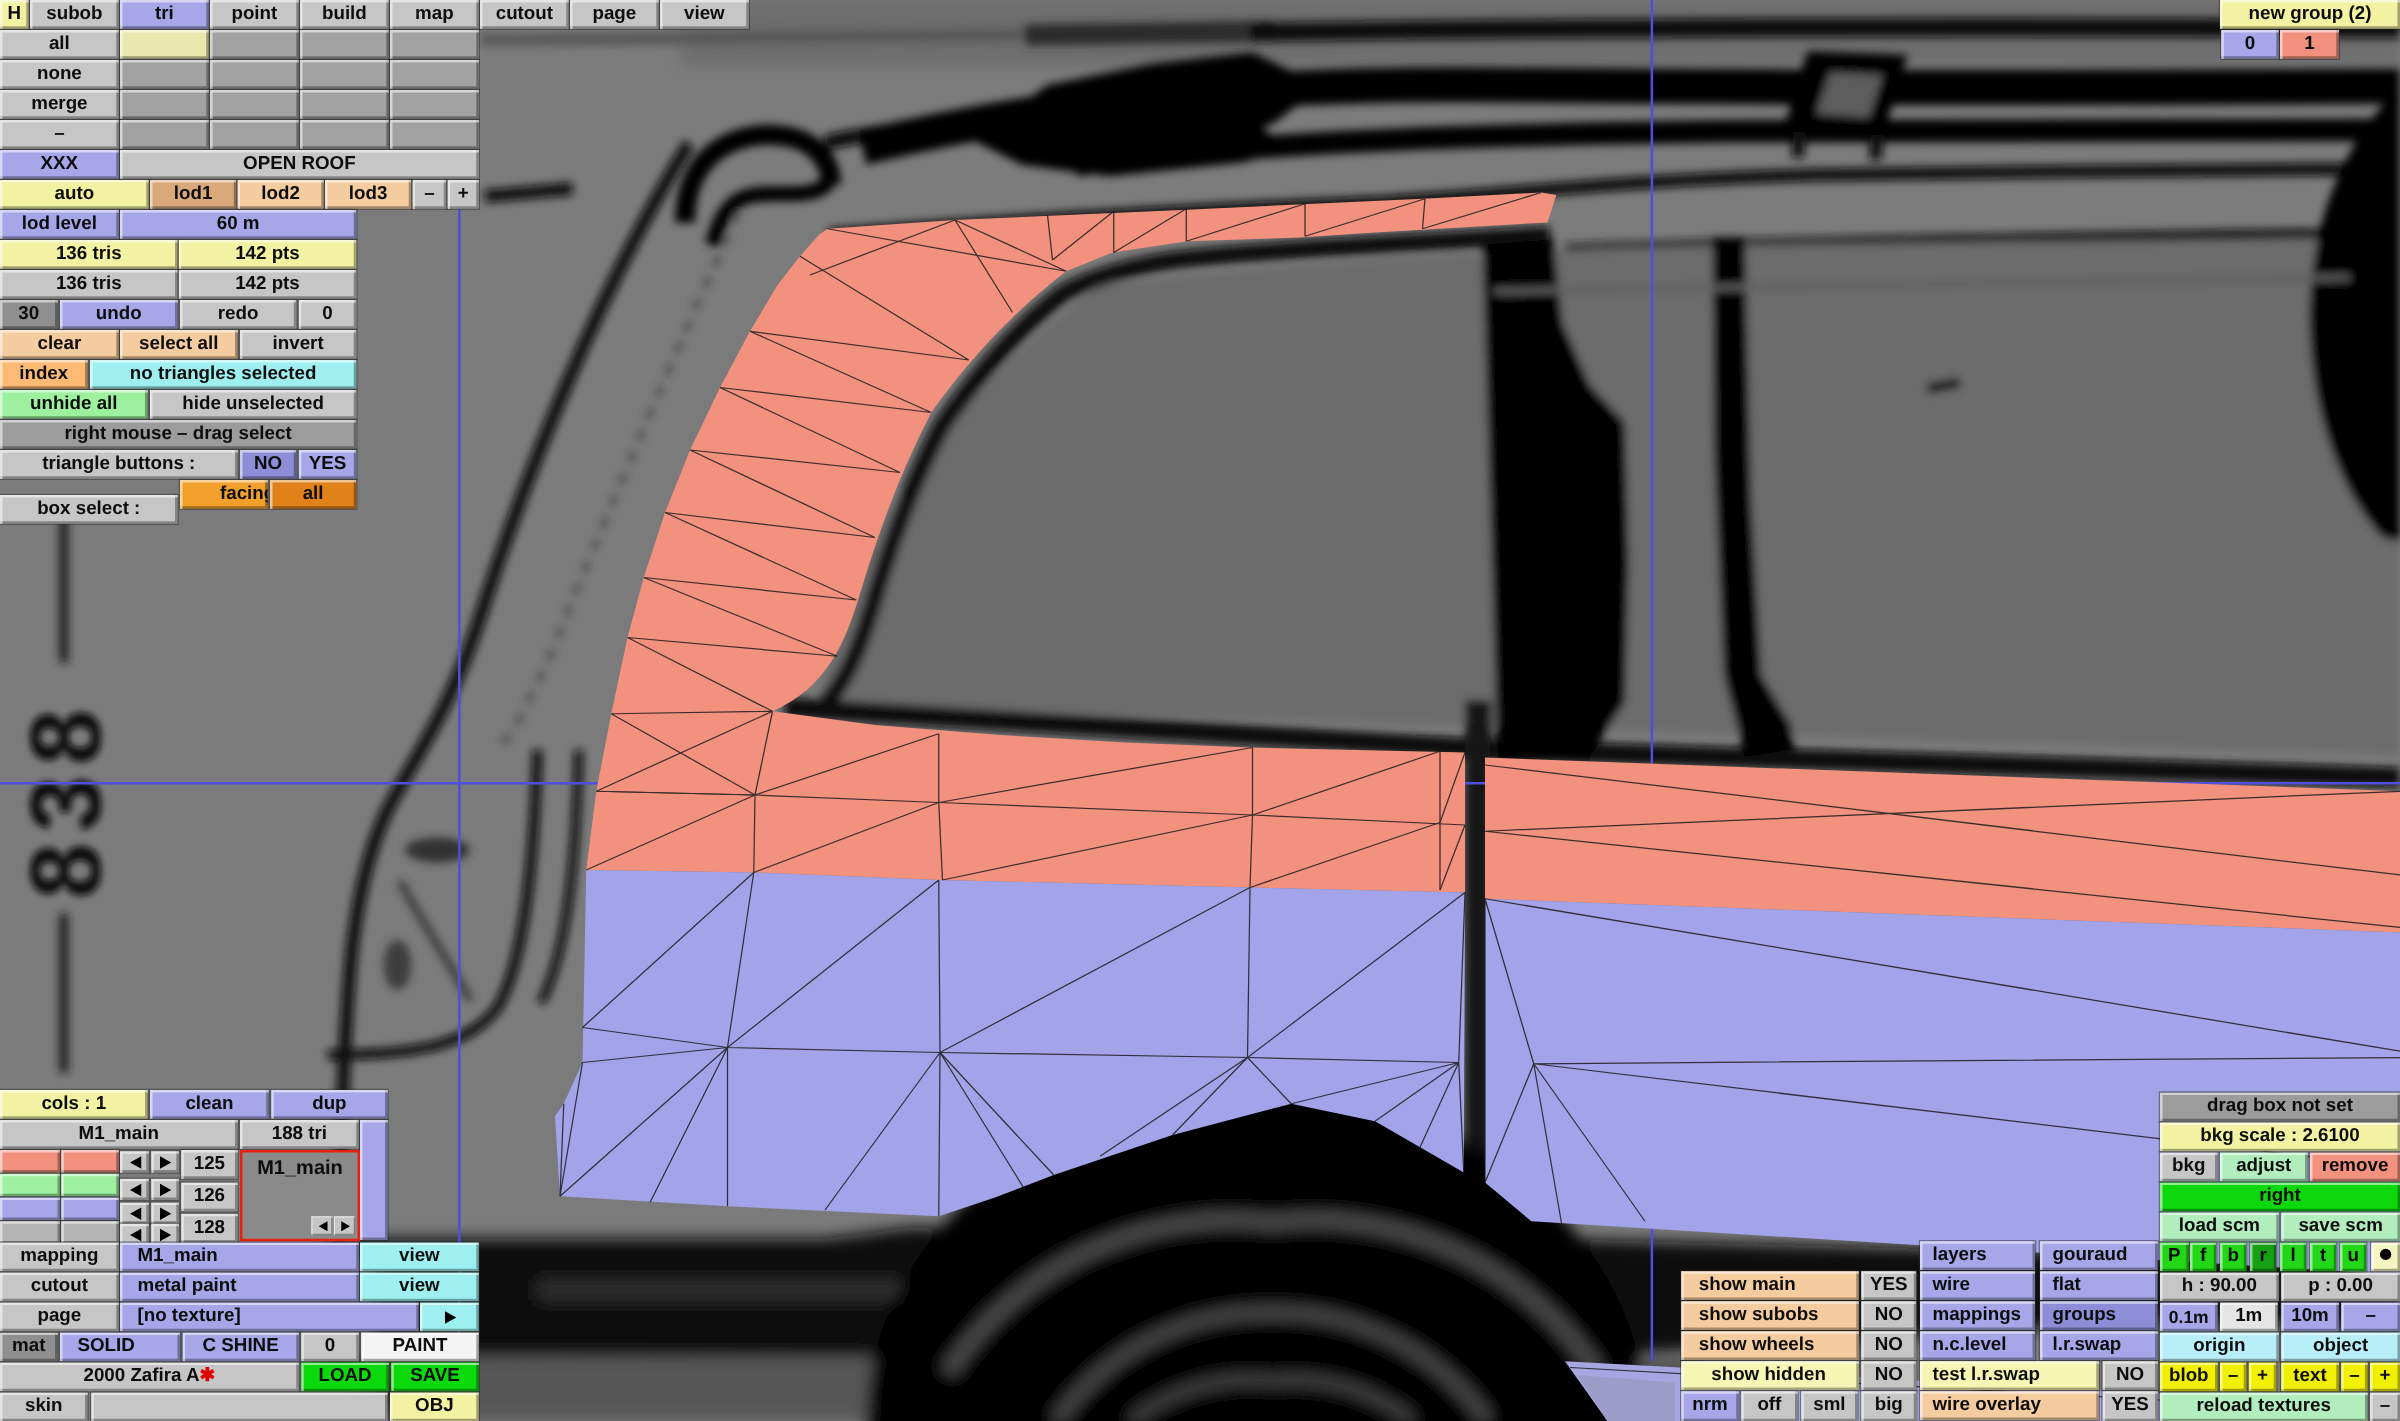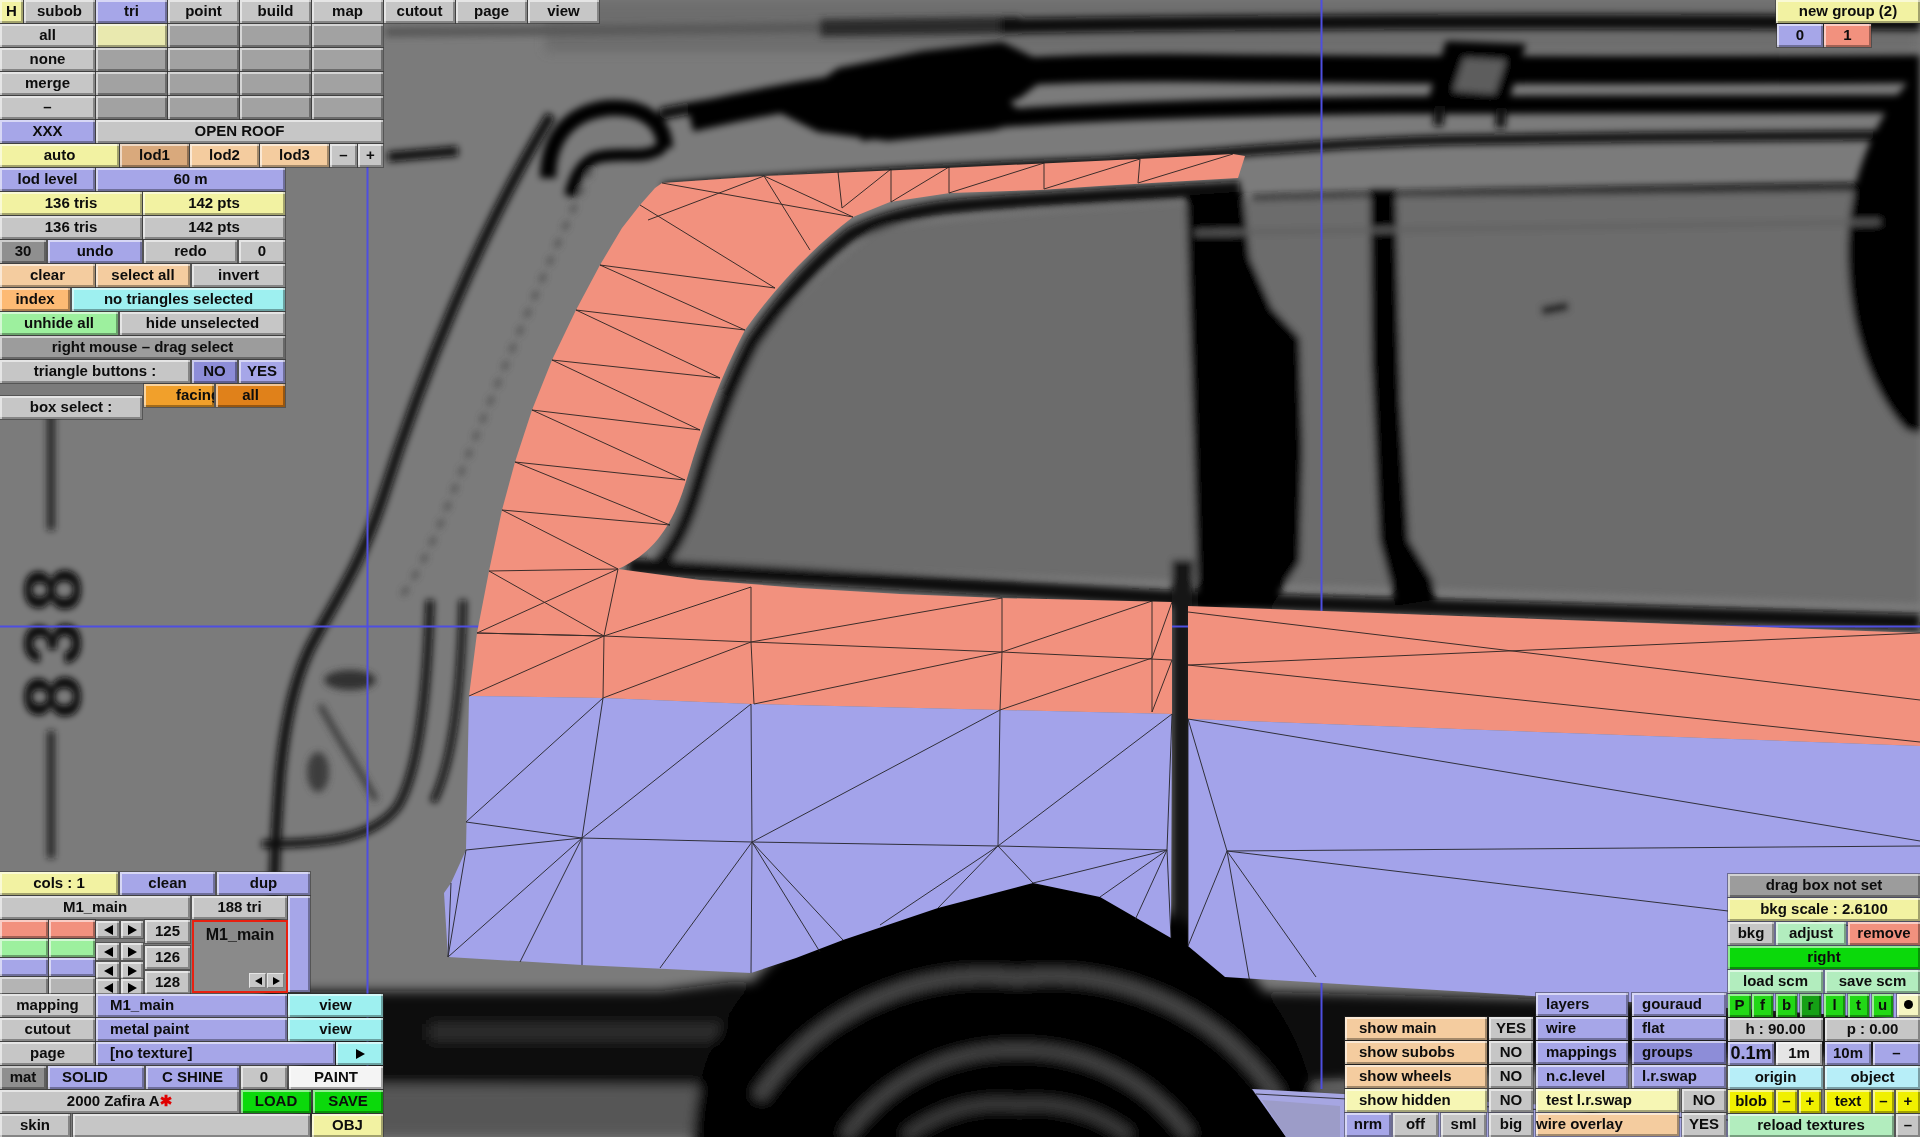--- a/index.html
+++ b/index.html
@@ -299,49 +299,49 @@
 <div class="b" style="left:1536px;top:1017px;width:92px;height:23px;background:#a6a6e8;text-align:left;padding-left:10px;">wire</div>
 <div class="b" style="left:1632px;top:1017px;width:94px;height:23px;background:#a6a6e8;text-align:left;padding-left:10px;">flat</div>
 <div class="b" style="left:1345px;top:1041px;width:142px;height:23px;background:#f4cc9f;text-align:left;padding-left:14px;">show subobs</div>
 <div class="b" style="left:1489px;top:1041px;width:44px;height:23px;background:#c6c6c6;">NO</div>
 <div class="b" style="left:1536px;top:1041px;width:92px;height:23px;background:#a6a6e8;text-align:left;padding-left:10px;">mappings</div>
 <div class="b" style="left:1632px;top:1041px;width:94px;height:23px;background:#8d8dd8;text-align:left;padding-left:10px;">groups</div>
 <div class="b" style="left:1345px;top:1065px;width:142px;height:23px;background:#f4cc9f;text-align:left;padding-left:14px;">show wheels</div>
 <div class="b" style="left:1489px;top:1065px;width:44px;height:23px;background:#c6c6c6;">NO</div>
 <div class="b" style="left:1536px;top:1065px;width:92px;height:23px;background:#a6a6e8;text-align:left;padding-left:10px;">n.c.level</div>
 <div class="b" style="left:1632px;top:1065px;width:94px;height:23px;background:#a6a6e8;text-align:left;padding-left:10px;">l.r.swap</div>
-<div class="b" style="left:1345px;top:1089px;width:142px;height:23px;background:#f6f6b4;text-align:left;padding-left:14px;">show hidden</div>
+<div class="b" style="left:1345px;top:1089px;width:142px;height:23px;background:#f6f6b4;text-align:left;padding-left:24px;">show hidden</div>
 <div class="b" style="left:1489px;top:1089px;width:44px;height:23px;background:#c6c6c6;">NO</div>
 <div class="b" style="left:1536px;top:1089px;width:143px;height:23px;background:#f6f6b4;text-align:left;padding-left:10px;">test l.r.swap</div>
 <div class="b" style="left:1682px;top:1089px;width:44px;height:23px;background:#c6c6c6;">NO</div>
 <div class="b" style="left:1345px;top:1113px;width:46px;height:24px;background:#a6a6e8;">nrm</div>
 <div class="b" style="left:1393px;top:1113px;width:45px;height:24px;background:#c6c6c6;">off</div>
 <div class="b" style="left:1441px;top:1113px;width:45px;height:24px;background:#c6c6c6;">sml</div>
 <div class="b" style="left:1489px;top:1113px;width:44px;height:24px;background:#c6c6c6;">big</div>
-<div class="b" style="left:1536px;top:1113px;width:143px;height:23px;background:#f4cc9f;text-align:left;">wire overlay</div>
+<div class="b" style="left:1536px;top:1113px;width:143px;height:23px;background:#f4cc9f;text-align:left;padding-left:10px;">wire overlay</div>
 <div class="b" style="left:1682px;top:1113px;width:44px;height:24px;background:#c6c6c6;">YES</div>
 <div class="b" style="left:1728px;top:874px;width:192px;height:23px;background:#9c9c9c;">drag box not set</div>
 <div class="b" style="left:1728px;top:898px;width:192px;height:23px;background:#f2f2a2;">bkg scale : 2.6100</div>
 <div class="b" style="left:1728px;top:922px;width:46px;height:23px;background:#c6c6c6;">bkg</div>
 <div class="b" style="left:1776px;top:922px;width:70px;height:23px;background:#b2edbe;">adjust</div>
 <div class="b" style="left:1848px;top:922px;width:72px;height:23px;background:#f2917e;">remove</div>
 <div class="b" style="left:1728px;top:946px;width:192px;height:23px;background:#0bd90b;">right</div>
 <div class="b" style="left:1728px;top:970px;width:95px;height:23px;background:#b2edbe;">load scm</div>
 <div class="b" style="left:1825px;top:970px;width:95px;height:23px;background:#b2edbe;">save scm</div>
 <div class="b" style="left:1728px;top:994px;width:23px;height:23px;background:#22d816;">P</div>
 <div class="b" style="left:1752px;top:994px;width:21px;height:23px;background:#22d816;">f</div>
 <div class="b" style="left:1776px;top:994px;width:21px;height:23px;background:#22d816;">b</div>
 <div class="b" style="left:1800px;top:994px;width:21px;height:23px;background:#15a015;">r</div>
 <div class="b" style="left:1824px;top:994px;width:21px;height:23px;background:#22d816;">l</div>
 <div class="b" style="left:1848px;top:994px;width:21px;height:23px;background:#22d816;">t</div>
 <div class="b" style="left:1872px;top:994px;width:21px;height:23px;background:#22d816;">u</div>
 <div class="b" style="left:1897px;top:994px;width:23px;height:23px;background:#f5f5c2;"><span class="dot"></span></div>
 <div class="b" style="left:1728px;top:1018px;width:95px;height:23px;background:#c6c6c6;">h : 90.00</div>
 <div class="b" style="left:1825px;top:1018px;width:95px;height:23px;background:#c6c6c6;">p : 0.00</div>
-<div class="b" style="left:1728px;top:1042px;width:46px;height:23px;background:#a6a6e8;font-size:18px;">0.1m</div>
+<div class="b" style="left:1728px;top:1042px;width:46px;height:23px;background:#a6a6e8;font-size:14px;">0.1m</div>
 <div class="b" style="left:1776px;top:1042px;width:46px;height:23px;background:#e5e5e5;">1m</div>
 <div class="b" style="left:1825px;top:1042px;width:46px;height:23px;background:#a6a6e8;">10m</div>
 <div class="b" style="left:1873px;top:1042px;width:47px;height:23px;background:#a6a6e8;">–</div>
 <div class="b" style="left:1728px;top:1066px;width:95px;height:23px;background:#b7eef8;">origin</div>
 <div class="b" style="left:1825px;top:1066px;width:95px;height:23px;background:#b7eef8;">object</div>
 <div class="b" style="left:1728px;top:1090px;width:46px;height:23px;background:#f0f000;">blob</div>
 <div class="b" style="left:1776px;top:1090px;width:21px;height:23px;background:#f0f000;">–</div>
 <div class="b" style="left:1799px;top:1090px;width:22px;height:23px;background:#f0f000;">+</div>
 <div class="b" style="left:1825px;top:1090px;width:46px;height:23px;background:#f0f000;">text</div>
 <div class="b" style="left:1873px;top:1090px;width:21px;height:23px;background:#f0f000;">–</div>

